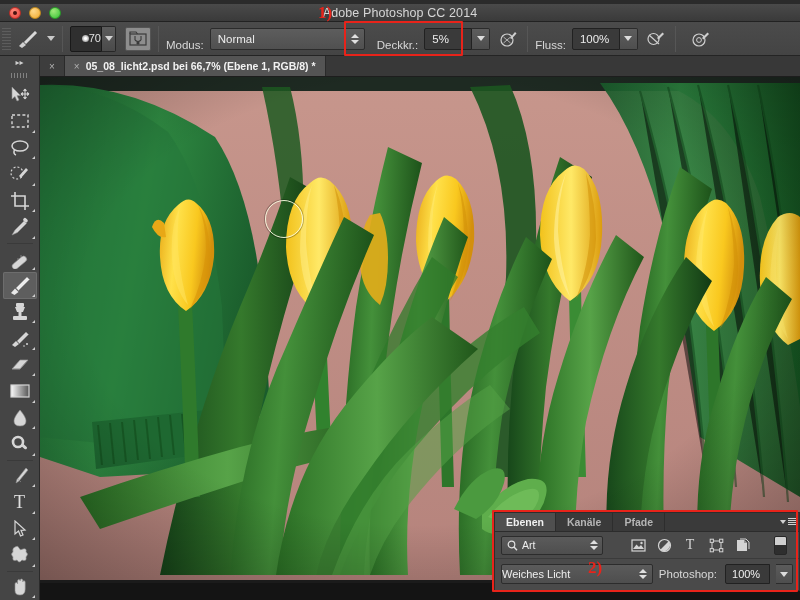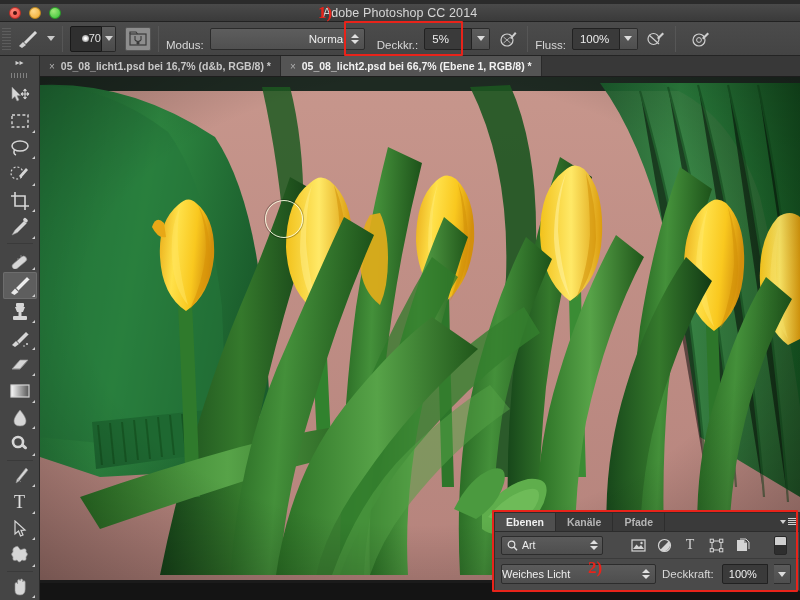--- a/index.html
+++ b/index.html
@@ -73,21 +73,21 @@
     width:26px;height:24px;display:flex;align-items:center;justify-content:center;
     background:#8d8d8d; border:1px solid #555; border-radius:2px; margin-left:9px;
   }
   .lbl { font-size:11.5px; color:#d8d8d8; margin:12px 6px 0 0; white-space:nowrap; }
   .combo {
     height:22px; background: linear-gradient(#5d5d5d,#505050);
     border:1px solid #2b2b2b; border-radius:2px;
     display:flex; align-items:center; padding:0 4px 0 7px;
     font-size:11.5px; color:#ececec;
   }
-  .combo .sp { flex:1;text-align:right; }
+  .combo .sp { flex:1; }
   .stepper {
     display:flex; flex-direction:column; align-items:center; justify-content:center;
     width:10px; margin-left:4px;
   }
   .st-up { width:0;height:0;border-left:4px solid transparent;border-right:4px solid transparent;border-bottom:4px solid #e0e0e0; margin-bottom:2px;}
   .st-dn { width:0;height:0;border-left:4px solid transparent;border-right:4px solid transparent;border-top:4px solid #e0e0e0;}
   .valuefield {
     height:22px; min-width:48px; background:#3a3a3a; border:1px solid #212121;
     border-radius:2px 0 0 2px; display:flex;align-items:center;padding:0 7px;
     font-size:11.5px;color:#ececec;
@@ -480,21 +480,20 @@
       <svg width="20" height="20" viewBox="0 0 20 20">
         <path d="M5 12 L5 7 Q5 5.5 6.3 5.5 Q7.6 5.5 7.6 7 L7.6 4 Q7.6 2.5 8.9 2.5 Q10.2 2.5 10.2 4 L10.2 3.5 Q10.2 2 11.5 2 Q12.8 2 12.8 3.5 L12.8 5 Q12.8 3.7 14 3.7 Q15.2 3.7 15.2 5.2 L15.2 12 Q15.2 18 10 18 Q5 18 5 13.5 Z" fill="#d6d6d6" stroke="#8f8f8f" stroke-width=".6"></path>
       </svg>
       <span class="corner"></span>
     </div>
   </div>
 
   <div class="tabbar">
     <div class="tab">
       <span class="tab-x">×</span>
-      <span>05_08_licht1.psd bei 16,7% (d&amp;b, RGB/8) *</span>
     </div>
     <div class="tab active">
       <span class="tab-x">×</span>
       <span>05_08_licht2.psd bei 66,7% (Ebene 1, RGB/8) *</span>
     </div>
     <div class="tabbar-fill"></div>
   </div>
 
   <div class="canvas">
     <svg class="photo" viewBox="0 0 760 503" preserveAspectRatio="none">
@@ -721,21 +720,21 @@
     </div>
 
     <div class="lp-blend">
       <div class="blend-combo">
         <span class="sp">Weiches Licht</span>
         <span class="stepper">
           <span class="st-up"></span>
             <span class="st-dn"></span>
         </span>
       </div>
-      <div class="lbl" style="margin:0 2px 0 0">Deckkraft:</div>
+      <div class="lbl" style="margin:0 2px 0 0">Photoshop:</div>
       <div class="opa-field">
         <span>100%</span>
       </div>
       <div class="opa-drop">
           <div class="mini-arrow"></div>
         </div>
     </div>
   </div>
 
   <div class="anno-box" style="left:344px; top:21px; width:119px; height:35px;"></div>

